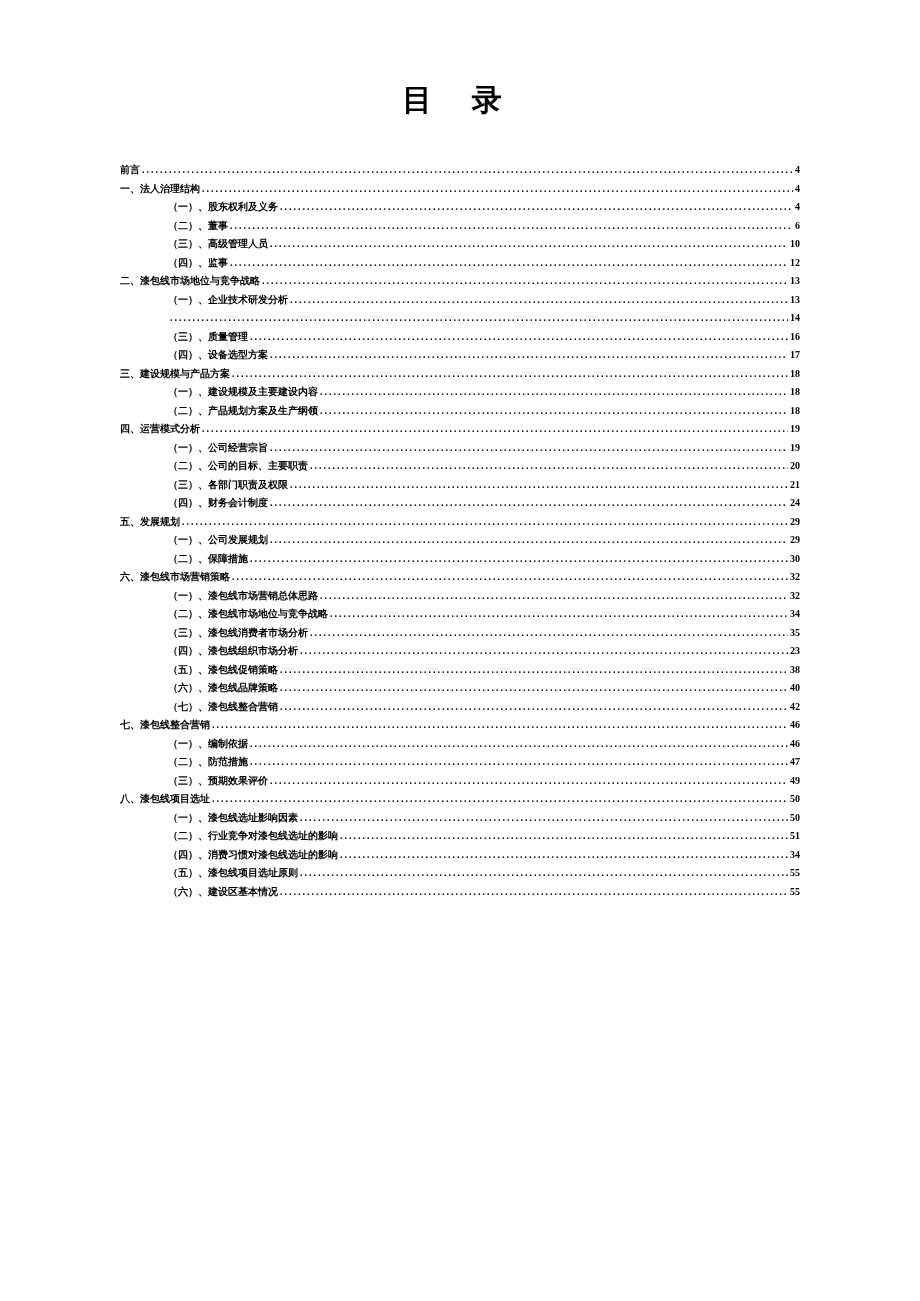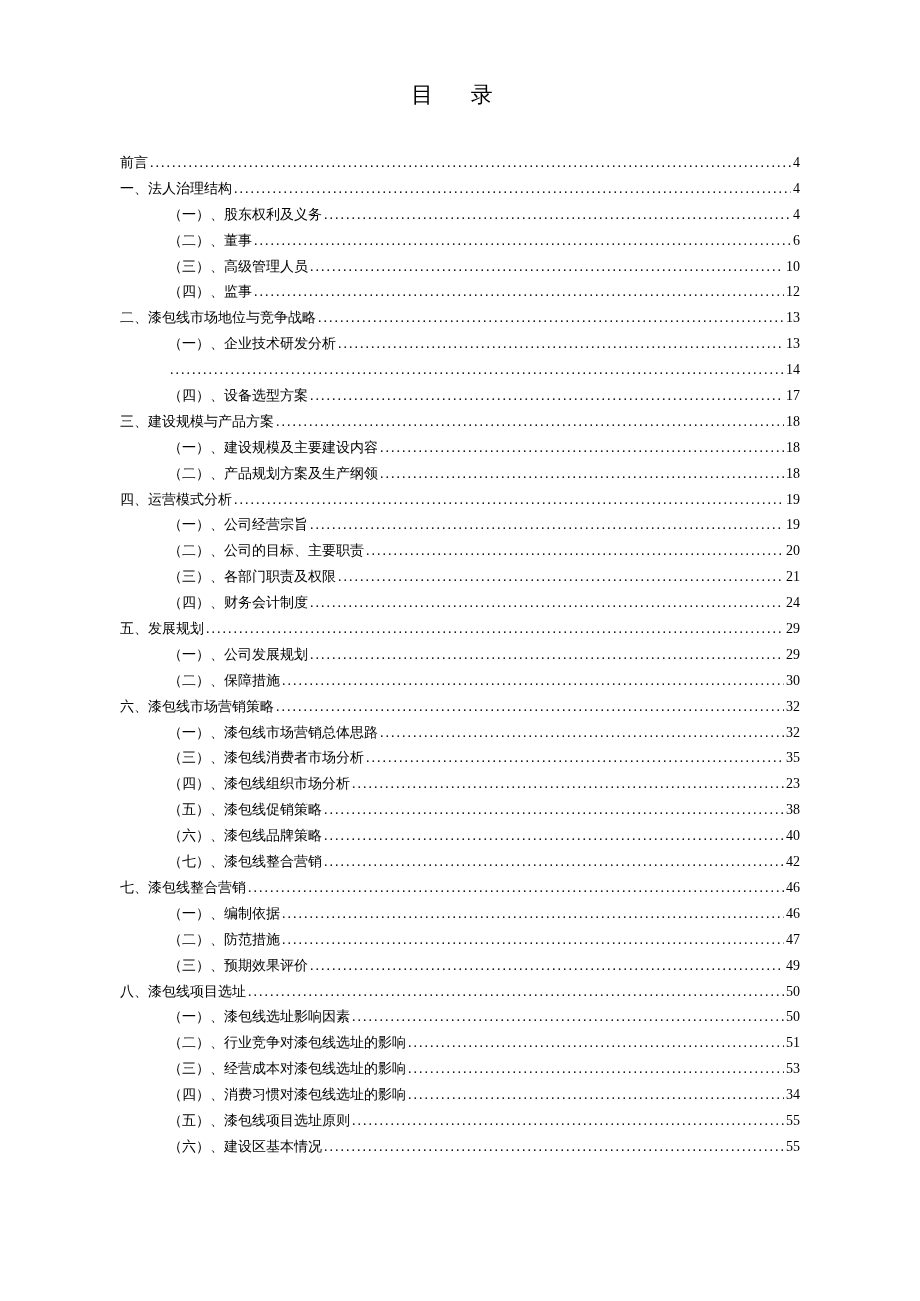--- a/index.html
+++ b/index.html
@@ -10,31 +10,32 @@
     body {
       background: #ffffff;
       width: 920px;
       margin: 0 auto;
       padding: 80px 120px 60px 120px;
       font-family: "SimSun", "宋体", serif;
       color: #000;
     }
     .title {
       text-align: center;
-      font-size: 22px;
-      font-weight: normal;
+      font-size: 30px;
+      font-weight: bold;
       letter-spacing: 16px;
       margin-bottom: 40px;
     }
     .toc-line {
       display: flex;
       align-items: center;
-      font-size: 14px;
+      font-size: 10px;
       line-height: 1.85;
       white-space: nowrap;
+      font-weight: bold;
     }
     .toc-line.level-0 {
       margin-left: 0;
     }
     .toc-line.level-1 {
       margin-left: 48px;
     }
     .toc-label {
       flex-shrink: 0;
     }
@@ -97,20 +98,25 @@
     <div class="toc-line level-1">
       <span class="toc-label">（一）、企业技术研发分析</span>
       <span class="toc-dots"></span>
       <span class="toc-page">13</span>
     </div>
     <div class="toc-line level-1">
       <span class="toc-dots"></span>
       <span class="toc-page">14</span>
     </div>
     <div class="toc-line level-1">
+      <span class="toc-label">（三）、质量管理</span>
+      <span class="toc-dots"></span>
+      <span class="toc-page">16</span>
+    </div>
+    <div class="toc-line level-1">
       <span class="toc-label">（四）、设备选型方案</span>
       <span class="toc-dots"></span>
       <span class="toc-page">17</span>
     </div>
     <div class="toc-line level-0">
       <span class="toc-label">三、建设规模与产品方案</span>
       <span class="toc-dots"></span>
       <span class="toc-page">18</span>
     </div>
     <div class="toc-line level-1">
@@ -167,20 +173,25 @@
       <span class="toc-label">六、漆包线市场营销策略</span>
       <span class="toc-dots"></span>
       <span class="toc-page">32</span>
     </div>
     <div class="toc-line level-1">
       <span class="toc-label">（一）、漆包线市场营销总体思路</span>
       <span class="toc-dots"></span>
       <span class="toc-page">32</span>
     </div>
     <div class="toc-line level-1">
+      <span class="toc-label">（二）、漆包线市场地位与竞争战略</span>
+      <span class="toc-dots"></span>
+      <span class="toc-page">34</span>
+    </div>
+    <div class="toc-line level-1">
       <span class="toc-label">（三）、漆包线消费者市场分析</span>
       <span class="toc-dots"></span>
       <span class="toc-page">35</span>
     </div>
     <div class="toc-line level-1">
       <span class="toc-label">（四）、漆包线组织市场分析</span>
       <span class="toc-dots"></span>
       <span class="toc-page">23</span>
     </div>
     <div class="toc-line level-1">
@@ -225,25 +236,20 @@
     </div>
     <div class="toc-line level-1">
       <span class="toc-label">（一）、漆包线选址影响因素</span>
       <span class="toc-dots"></span>
       <span class="toc-page">50</span>
     </div>
     <div class="toc-line level-1">
       <span class="toc-label">（二）、行业竞争对漆包线选址的影响</span>
       <span class="toc-dots"></span>
       <span class="toc-page">51</span>
-    </div>
-    <div class="toc-line level-1">
-      <span class="toc-label">（三）、经营成本对漆包线选址的影响</span>
-      <span class="toc-dots"></span>
-      <span class="toc-page">53</span>
     </div>
     <div class="toc-line level-1">
       <span class="toc-label">（四）、消费习惯对漆包线选址的影响</span>
       <span class="toc-dots"></span>
       <span class="toc-page">34</span>
     </div>
     <div class="toc-line level-1">
       <span class="toc-label">（五）、漆包线项目选址原则</span>
       <span class="toc-dots"></span>
       <span class="toc-page">55</span>

